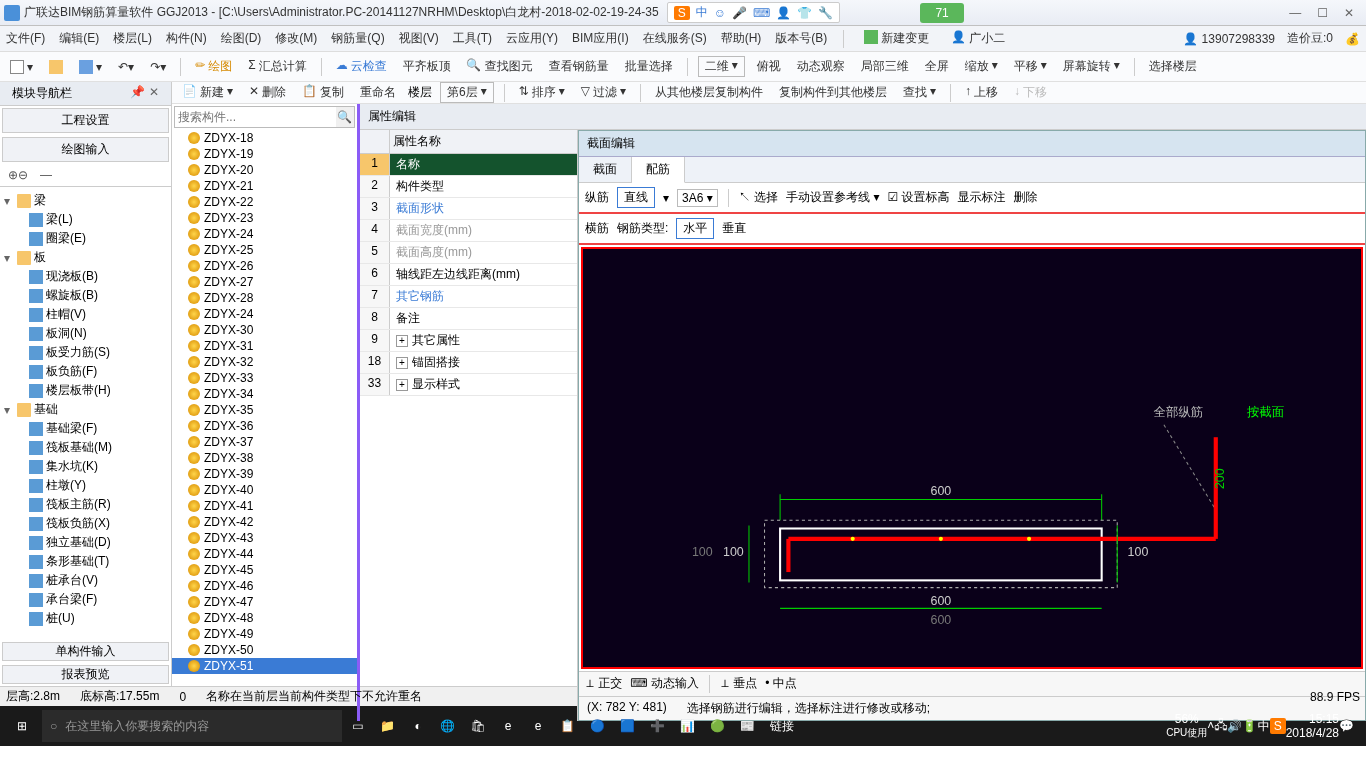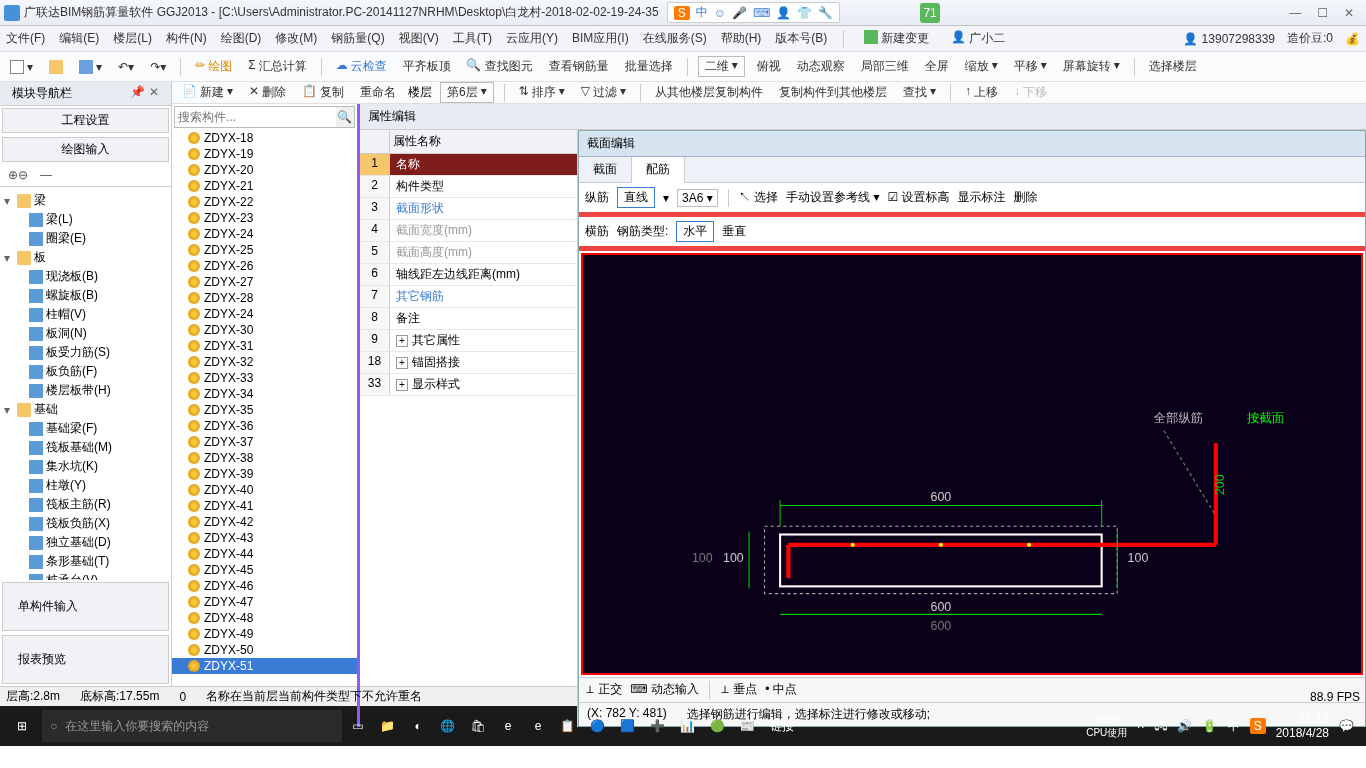--- a/index.html
+++ b/index.html
@@ -2,21 +2,21 @@
 <html><head>
 <meta charset="utf-8">
 <style>
 *{margin:0;padding:0;box-sizing:border-box;font-family:"Microsoft YaHei",Arial,sans-serif;font-size:12px}
 body{width:1366px;height:768px;background:#fff;overflow:hidden;position:relative}
 .titlebar{height:26px;background:linear-gradient(#f5f7fb,#e8ecf4);display:flex;align-items:center;padding:0 4px;border-bottom:1px solid #c0c0c0}
 .titlebar .icon{width:16px;height:16px;background:#4a90d9;border-radius:2px;margin-right:4px}
 .titlebar .title{flex:0 0 auto;color:#333}
 .titlebar .ime-bar{margin-left:8px;display:flex;align-items:center;gap:6px;background:#fff;border:1px solid #ccc;padding:1px 6px;border-radius:2px}
 .titlebar .ime-bar span{color:#3a7bd5}
-.titlebar .badge71{width:20px;height:20px;background:#5bb75b;color:#fff;border-radius:3px;display:flex;align-items:center;justify-content:center;margin-left:80px}
+.titlebar .badge71{width:44px;height:20px;background:#5bb75b;color:#fff;border-radius:3px;display:flex;align-items:center;justify-content:center;margin-left:80px}
 .titlebar .winctl{margin-left:auto;display:flex;gap:16px;color:#666;padding-right:8px}
 .menubar{height:26px;background:#f2f4f8;border-bottom:1px solid #ddd;display:flex;align-items:center;padding:0 6px;gap:14px}
 .menubar span{color:#333}
 .menubar .right{margin-left:auto;display:flex;align-items:center;gap:12px}
 .menubar .phone{color:#3a7bd5}
 .toolbar1,.toolbar2{height:30px;background:#fafbfd;border-bottom:1px solid #e0e0e0;display:flex;align-items:center;padding:0 6px;gap:8px}
 .tb-btn{display:flex;gap:3px;color:#333;padding:2px 4px}
 .tb-btn .ic{width:14px;height:14px;display:inline-block}
 .sep{width:1px;height:18px;background:#ccc;margin:0 2px}
 .main{display:flex;height:604px}
@@ -45,44 +45,44 @@
 .prophdr{background:#e8ecf2;padding:4px 8px;border-bottom:1px solid #ccc}
 .propbody{flex:1;display:flex}
 .proptable{width:218px;border-right:1px solid #ccc}
 .proptable .th{background:#f0f2f6;border-bottom:1px solid #ccc;display:flex}
 .proptable .th .c1{width:30px;border-right:1px solid #ccc;text-align:center;padding:3px}
 .proptable .th .c2{flex:1;text-align:left;padding:3px}
 .proptable .row{display:flex;border-bottom:1px solid #e8e8e8}
 .proptable .row .c1{width:30px;border-right:1px solid #ccc;text-align:center;padding:2px;background:#f7f7f7}
 .proptable .row .c2{flex:1;padding:2px 6px}
 .proptable .row.sel .c1{background:#f7c66b}
-.proptable .row.sel .c2{background:#7f1d1d;color:#fff}
+.proptable .row.sel .c2{background:#14532d;color:#fff}
 .proptable .row .blue{color:#3a7bd5}
 .proptable .row .grey{color:#999}
 .proptable .row .exp2{width:12px;display:inline-block;border:1px solid #999;text-align:center;line-height:10px;margin-right:4px;font-size:10px}
 .editor{flex:1;display:flex;flex-direction:column;border:1px solid #8aa}
 .ed-title{background:#d6e4f0;padding:4px 8px;border-bottom:1px solid #aac}
 .ed-tabs{display:flex;background:#eef2f8;border-bottom:1px solid #ccc}
 .ed-tabs span{padding:4px 14px;border-right:1px solid #ccc}
 .ed-tabs .active{background:#fff;border-bottom:1px solid #fff;margin-bottom:-1px}
-.ed-tb{display:flex;align-items:center;gap:8px;padding:4px 6px;border-bottom:5px solid #ef4444}
+.ed-tb{display:flex;align-items:center;gap:8px;padding:4px 6px;border-bottom:2px solid #ef4444}
 .ed-tb .boxed{border:1px solid #3a7bd5;padding:1px 6px}
 .ed-tb select,.ed-tb .sel2{border:1px solid #bbb;padding:1px 4px}
 .canvas{flex:1;background:#0a0019;position:relative;border:2px solid red;margin:2px}
 .canvas svg{width:100%;height:100%}
 .ed-foot{display:flex;align-items:center;gap:8px;padding:3px 6px;border-top:1px solid #ccc;background:#f7f7f7}
 .ed-status{padding:3px 8px;border-top:1px solid #ccc;display:flex;gap:20px;background:#f7f7f7}
-.botbtn{background:#f0f2f6;border:1px solid #ccc;margin:2px;padding:15px;text-align:left}
+.botbtn{background:#f0f2f6;border:1px solid #ccc;margin:2px;padding:0;text-align:center}
 .statusbar{height:20px;background:#f0f0f0;border-top:1px solid #ccc;display:flex;align-items:center;padding:0 6px;gap:20px;font-size:11px}
 .statusbar .r{margin-left:auto}
 .taskbar{height:40px;background:#1a1a1a;display:flex;align-items:center;color:#fff;padding:0 4px;gap:2px}
 .taskbar .start{width:36px;height:32px;display:flex;align-items:center;justify-content:center}
 .taskbar .searchbox{background:#2b2b2b;height:32px;width:300px;display:flex;align-items:center;padding:0 8px;color:#999;gap:8px}
 .taskbar .tic{width:28px;height:32px;display:flex;align-items:center;justify-content:center}
-.taskbar .tray{margin-left:auto;display:flex;align-items:center;gap:10px;padding-right:8px}
+.taskbar .tray{margin-left:auto;display:flex;align-items:center;padding-right:8px}
 .taskbar .clock{text-align:right;line-height:14px}
 .ic-new{background:#fff;border:1px solid #888}
 .ic-open{background:#f7c66b}
 .ic-save{background:#6aa0e0}
 .orange{color:#d68a00}
 .blue2{color:#3a7bd5}
 </style>
 </head>
 <body>
 

